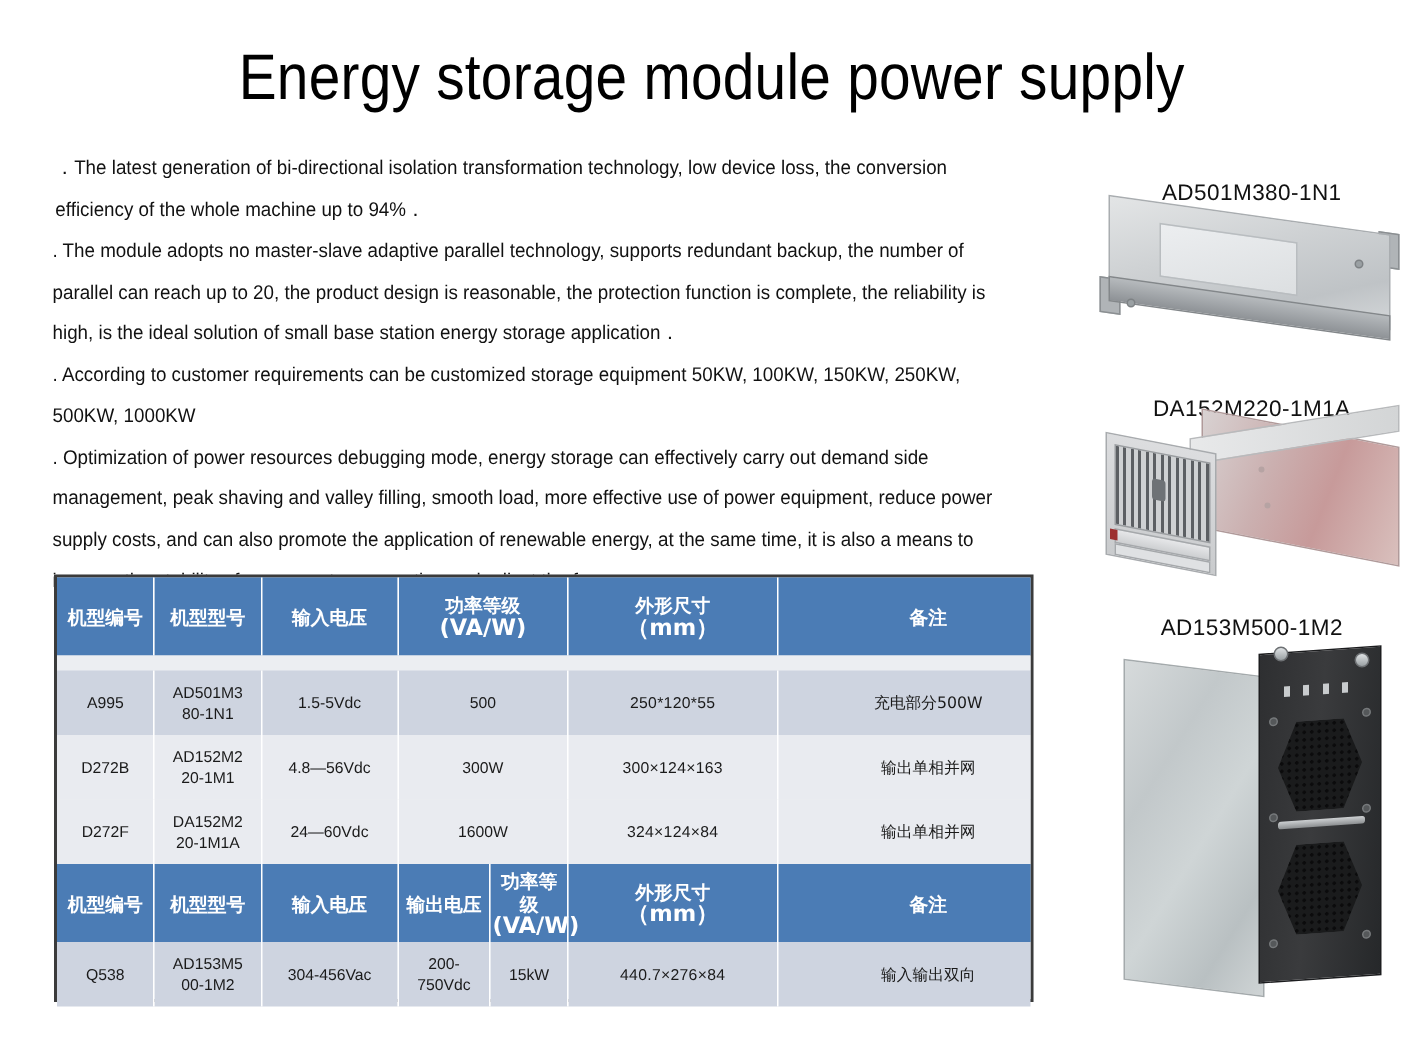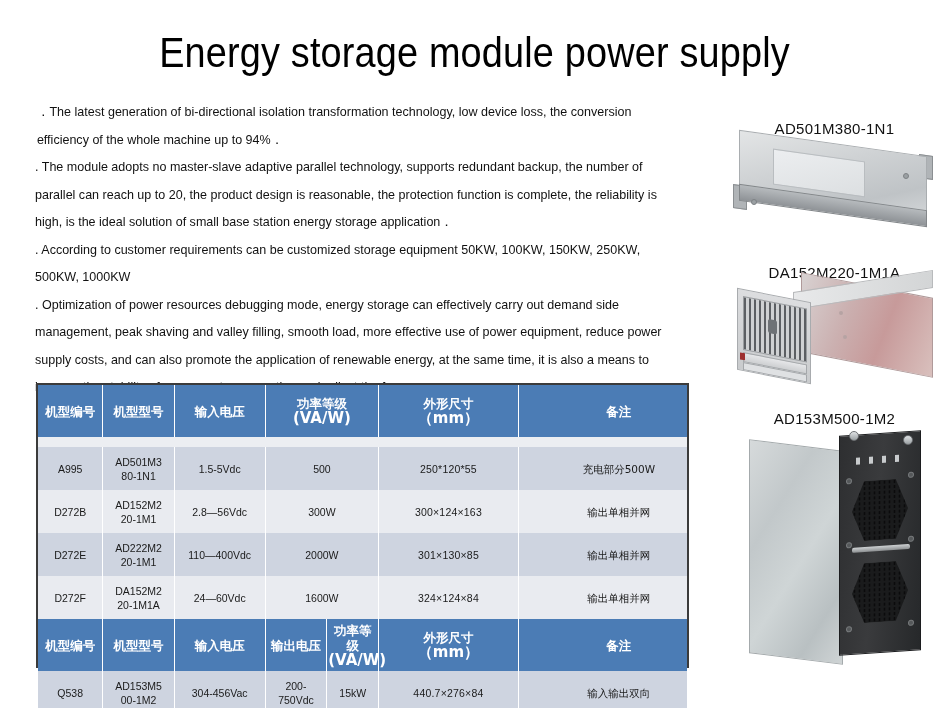--- a/index.html
+++ b/index.html
@@ -225,37 +225,26 @@
         <td class="mono-val">250*120*55</td>
         <td class="cn">充电部分500W</td>
       </tr>
 
       <tr class="r-light">
         <td>D272B</td>
         <td>
           <span>AD152M2</span><br>
           <span>20-1M1</span>
         </td>
-        <td>2.8—56Vdc</td>
+        <td>4.8—56Vdc</td>
         <td colspan="2">300W</td>
         <td class="mono-val">300×124×163</td>
         <td class="cn">输出单相并网</td>
       </tr>
 
-      <tr class="r-dark">
-        <td>D272E</td>
-        <td>
-          <span>AD222M2</span><br>
-          <span>20-1M1</span>
-        </td>
-        <td>110—400Vdc</td>
-        <td colspan="2">2000W</td>
-        <td class="mono-val">301×130×85</td>
-        <td class="cn">输出单相并网</td>
-      </tr>
 
       <tr class="r-light">
         <td>D272F</td>
         <td>
           <span>DA152M2</span><br>
           <span>20-1M1A</span>
         </td>
         <td>24—60Vdc</td>
         <td colspan="2">1600W</td>
         <td class="mono-val">324×124×84</td>

